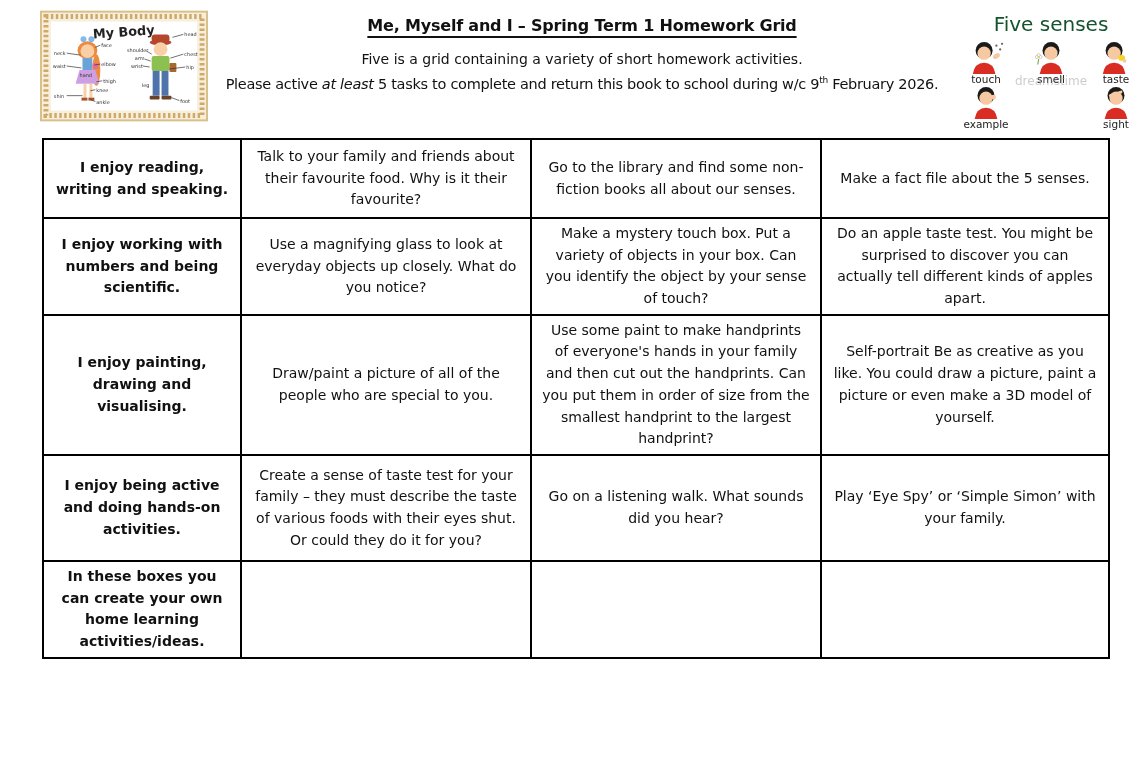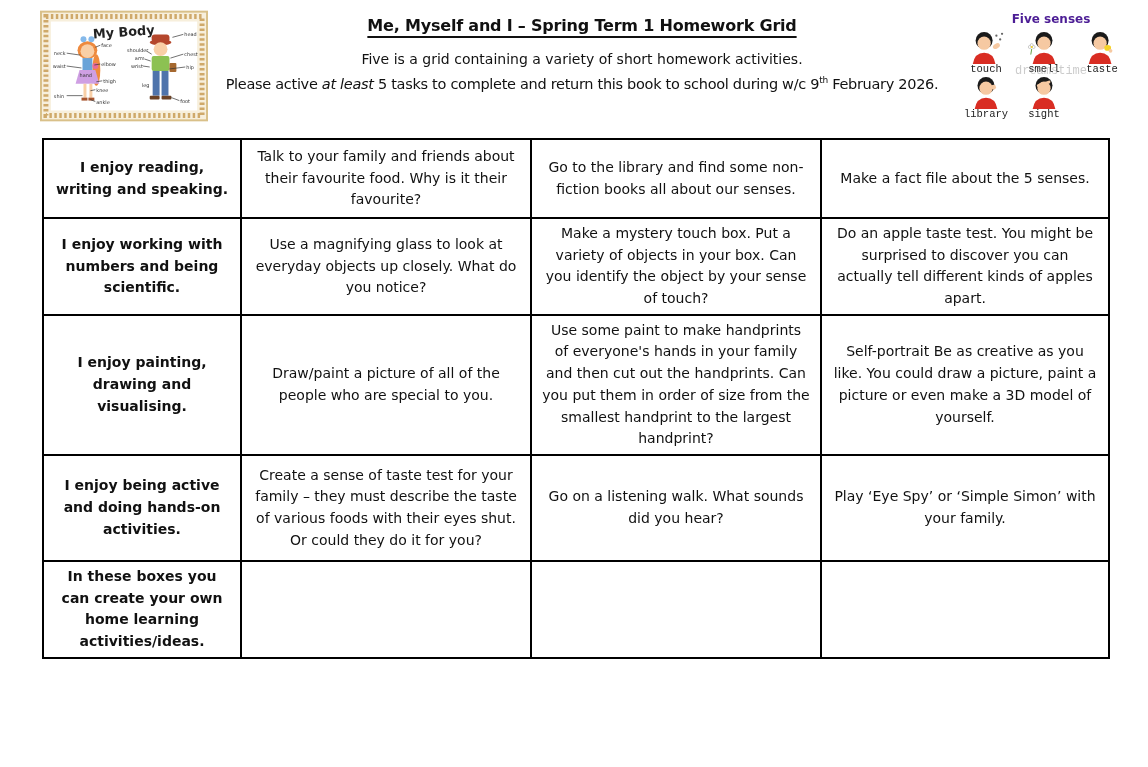--- a/index.html
+++ b/index.html
@@ -15,22 +15,22 @@
   .sub2 { margin-top:8px; font-size:14.5px; white-space:nowrap; letter-spacing:-0.3px; }
   .sub2 em { font-style:italic; }
   .sub2 sup { font-size:9px; vertical-align:super; }
 
   
   .poster-left { position:absolute; left:40px; top:10px; width:168px; height:112px; }
   .poster-left svg { display:block; }
 
   
   .poster-right { position:absolute; right:6px; top:12px; width:182px; text-align:center; }
-  .senses-title { font-size:12px; font-weight:700; color:#4c1d95; margin-bottom:4px; }
-  .senses-row { display:flex; justify-content:flex-start; gap:6px; position:relative;font-family:Liberation Mono, monospace; }
+  .senses-title { font-size:20px; font-weight:400; color:#14532d; margin-bottom:4px; }
+  .senses-row { display:flex; justify-content:space-between; gap:6px; position:relative; }
   .sense-item { width:52px; display:flex; flex-direction:column; align-items:center; }
   .sense-item svg { display:block; }
   .sense-label { font-size:10.5px; color:#222; margin-top:-1px; }
   .watermark { position:absolute; left:50%; top:34px; transform:translateX(-50%);
                font-size:12px; color:#999; opacity:.5; pointer-events:none; }
 
   
   table.grid { position:absolute; left:42px; top:138px; width:1066px;
                border-collapse:collapse; table-layout:fixed; }
   table.grid td { border:2px solid #000; text-align:center; vertical-align:middle;
@@ -168,21 +168,21 @@
       <div class="watermark">dreamstime</div>
     </div>
     <div class="senses-row">
       <div class="sense-item">
         <svg width="44" height="34" viewBox="0 0 44 36">
           <circle cx="22" cy="11" r="9" fill="#1a1a1a"></circle>
             <circle cx="22" cy="14" r="7" fill="#f6c9a2"></circle>
           <path d="M10,36 q2,-12 12,-12 q10,0 12,12 z" fill="#d92d23"></path>
           <circle cx="30" cy="13" r="2.6" fill="#f6c9a2"></circle>
         </svg>
-        <div class="sense-label">library</div>
+        <div class="sense-label">example</div>
       </div>
       <div class="sense-item">
         <svg width="44" height="34" viewBox="0 0 44 36">
           <circle cx="22" cy="11" r="9" fill="#1a1a1a"></circle>
             <circle cx="22" cy="14" r="7" fill="#f6c9a2"></circle>
           <path d="M10,36 q2,-12 12,-12 q10,0 12,12 z" fill="#d92d23"></path>
           <rect x="14" y="8" width="15" height="3" rx="1.5" fill="#f6c9a2" transform="rotate(-18 21 9)"></rect>
         </svg>
         <div class="sense-label">sight</div>
       </div>

